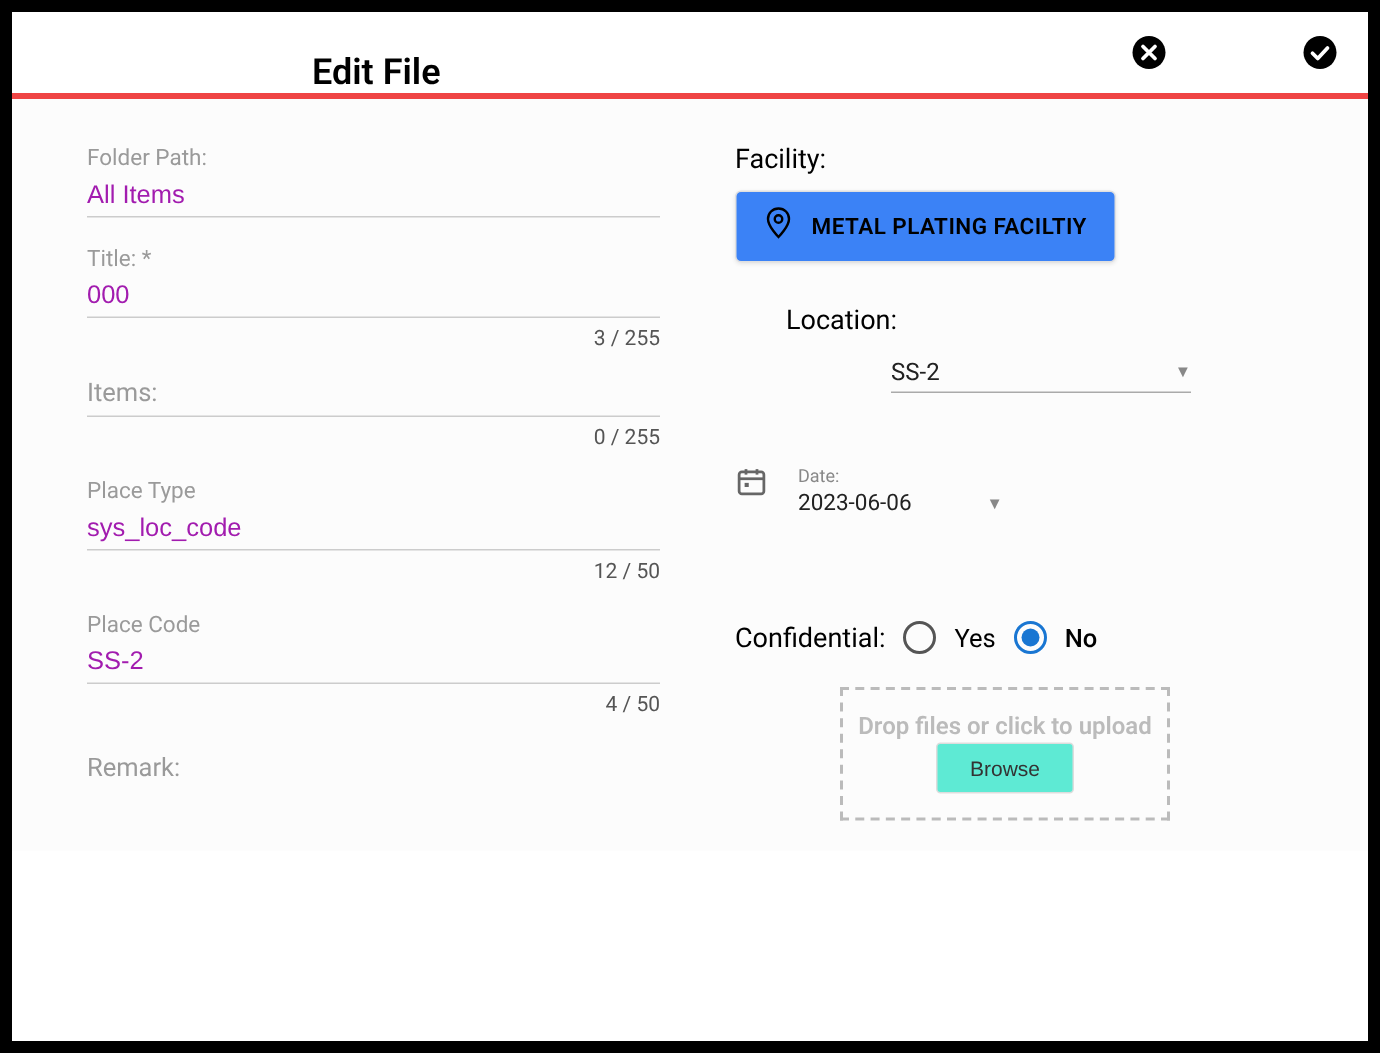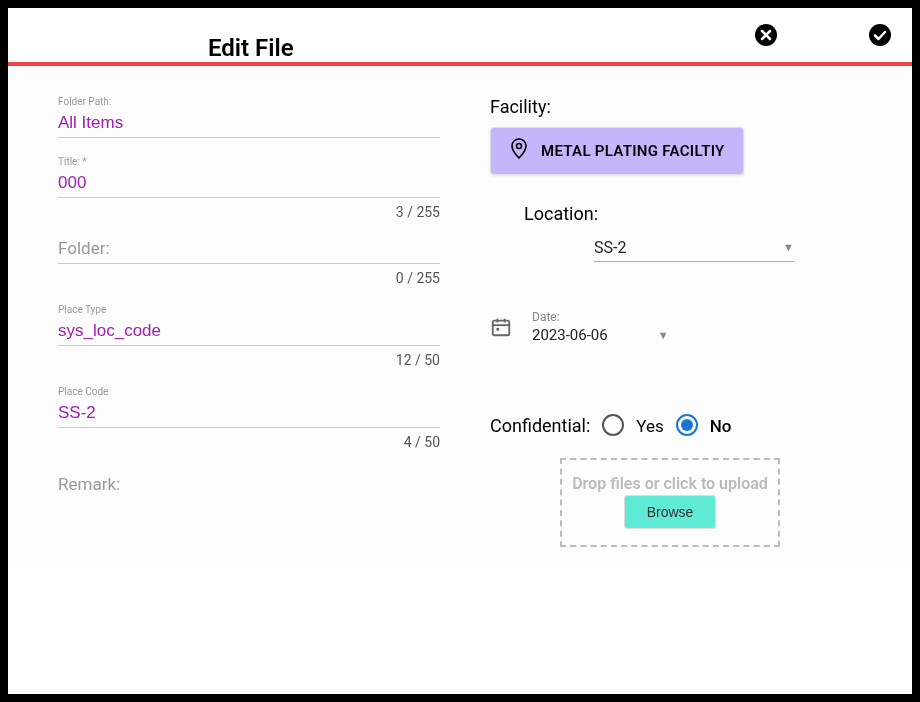--- a/index.html
+++ b/index.html
@@ -52,21 +52,21 @@
     max-width: 400px;
   }
   .right-col {
     flex: 1;
     padding-left: 10px;
   }
   .field-group {
     margin-bottom: 18px;
   }
   .field-label {
-    font-size: 10px;
+    font-size: 15px;
     color: #9a9a9a;
     display: block;
     margin-bottom: 4px;
   }
   .field-value {
     font-size: 17px;
     color: #a21caf;
     border: none;
     border-bottom: 1px solid #ccc;
     width: 100%;
@@ -93,21 +93,21 @@
     margin-bottom: 10px;
   }
   .chip {
     display: inline-flex;
     align-items: center;
     gap: 12px;
     border: 1px solid #e0e0e0;
     border-radius: 4px;
     padding: 10px 18px;
     box-shadow: 0 1px 3px rgba(0,0,0,0.1);
-    background: #c4b5fd;
+    background: #3b82f6;
     font-size: 15px;
     font-weight: 600;
     letter-spacing: 0.3px;
     cursor: pointer;
   }
   .chip svg { flex-shrink: 0; }
   .location-block {
     margin-top: 28px;
     margin-left: 34px;
   }
@@ -126,21 +126,20 @@
     cursor: pointer;
     margin-left: 70px;
   }
   .select .arrow {
     color: #888;
     font-size: 11px;
   }
   .date-block {
     margin-top: 48px;
     display: flex;
-    align-items: flex-end;
     gap: 20px;
   }
   .date-icon {
     color: #666;
     margin-bottom: 2px;
   }
   .date-inner {}
   .date-label {
     font-size: 12px;
     color: #888;
@@ -238,21 +237,21 @@
       <input class="field-value" value="All Items" style="">
     </div>
 
     <div class="field-group">
       <span class="field-label">Title: *</span>
       <input class="field-value" value="000" style="">
       <div class="field-counter">3 / 255</div>
     </div>
 
     <div class="field-group">
-      <span class="static-label">Folder:</span>
+      <span class="static-label">Items:</span>
       <div class="field-counter">0 / 255</div>
     </div>
 
     <div class="field-group">
       <span class="field-label">Place Type</span>
       <input class="field-value" value="sys_loc_code" style="">
       <div class="field-counter">12 / 50</div>
     </div>
 
     <div class="field-group">

